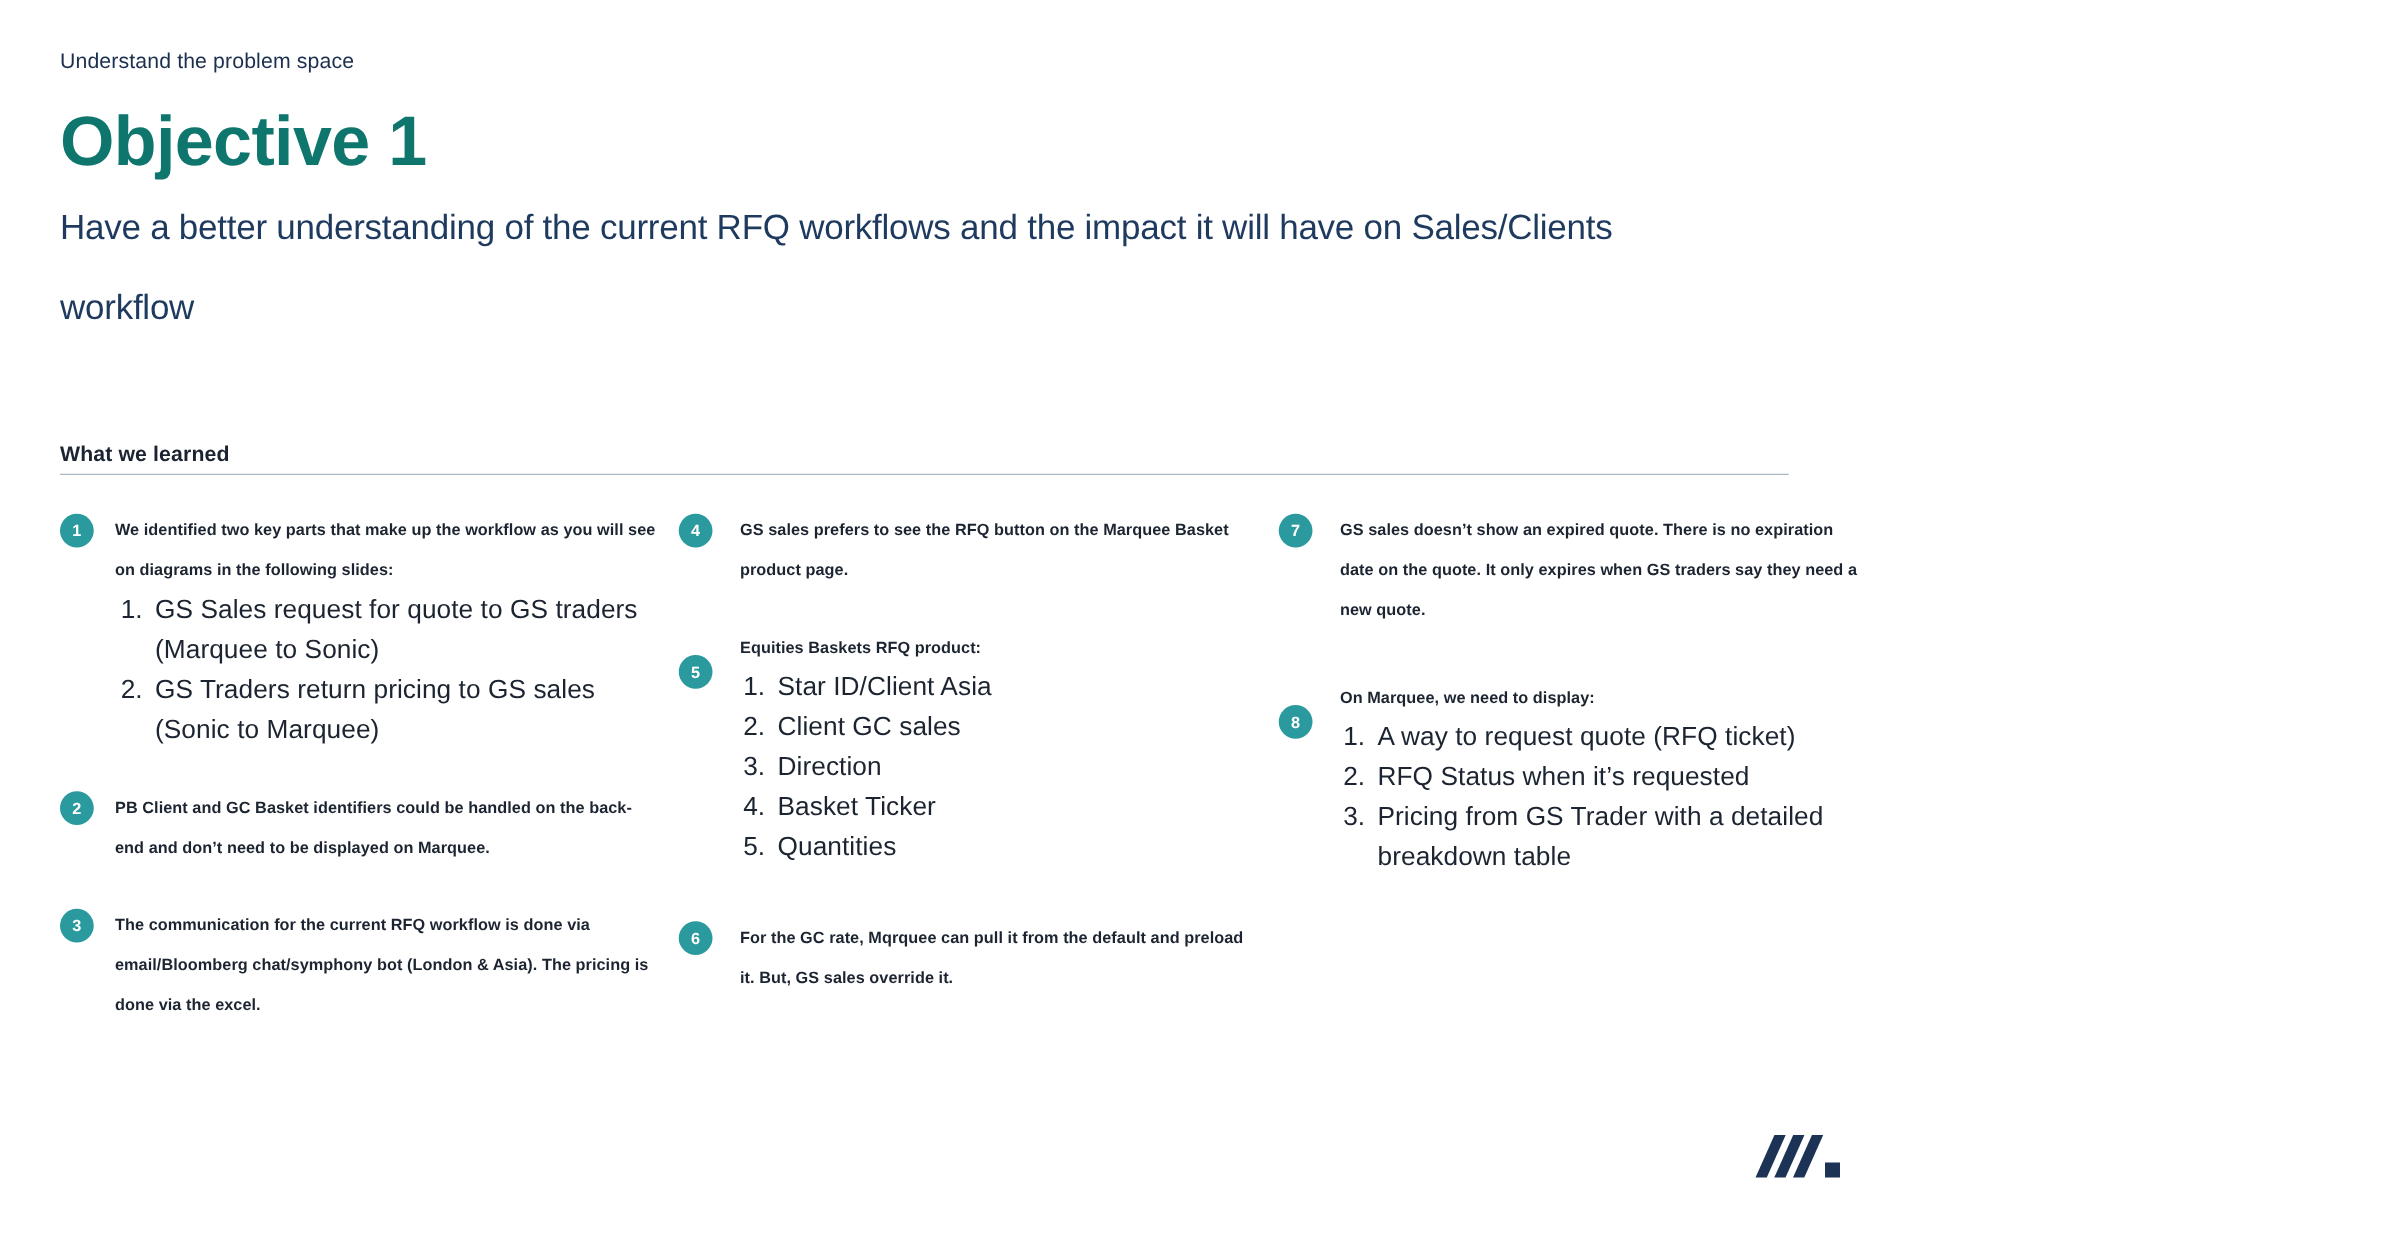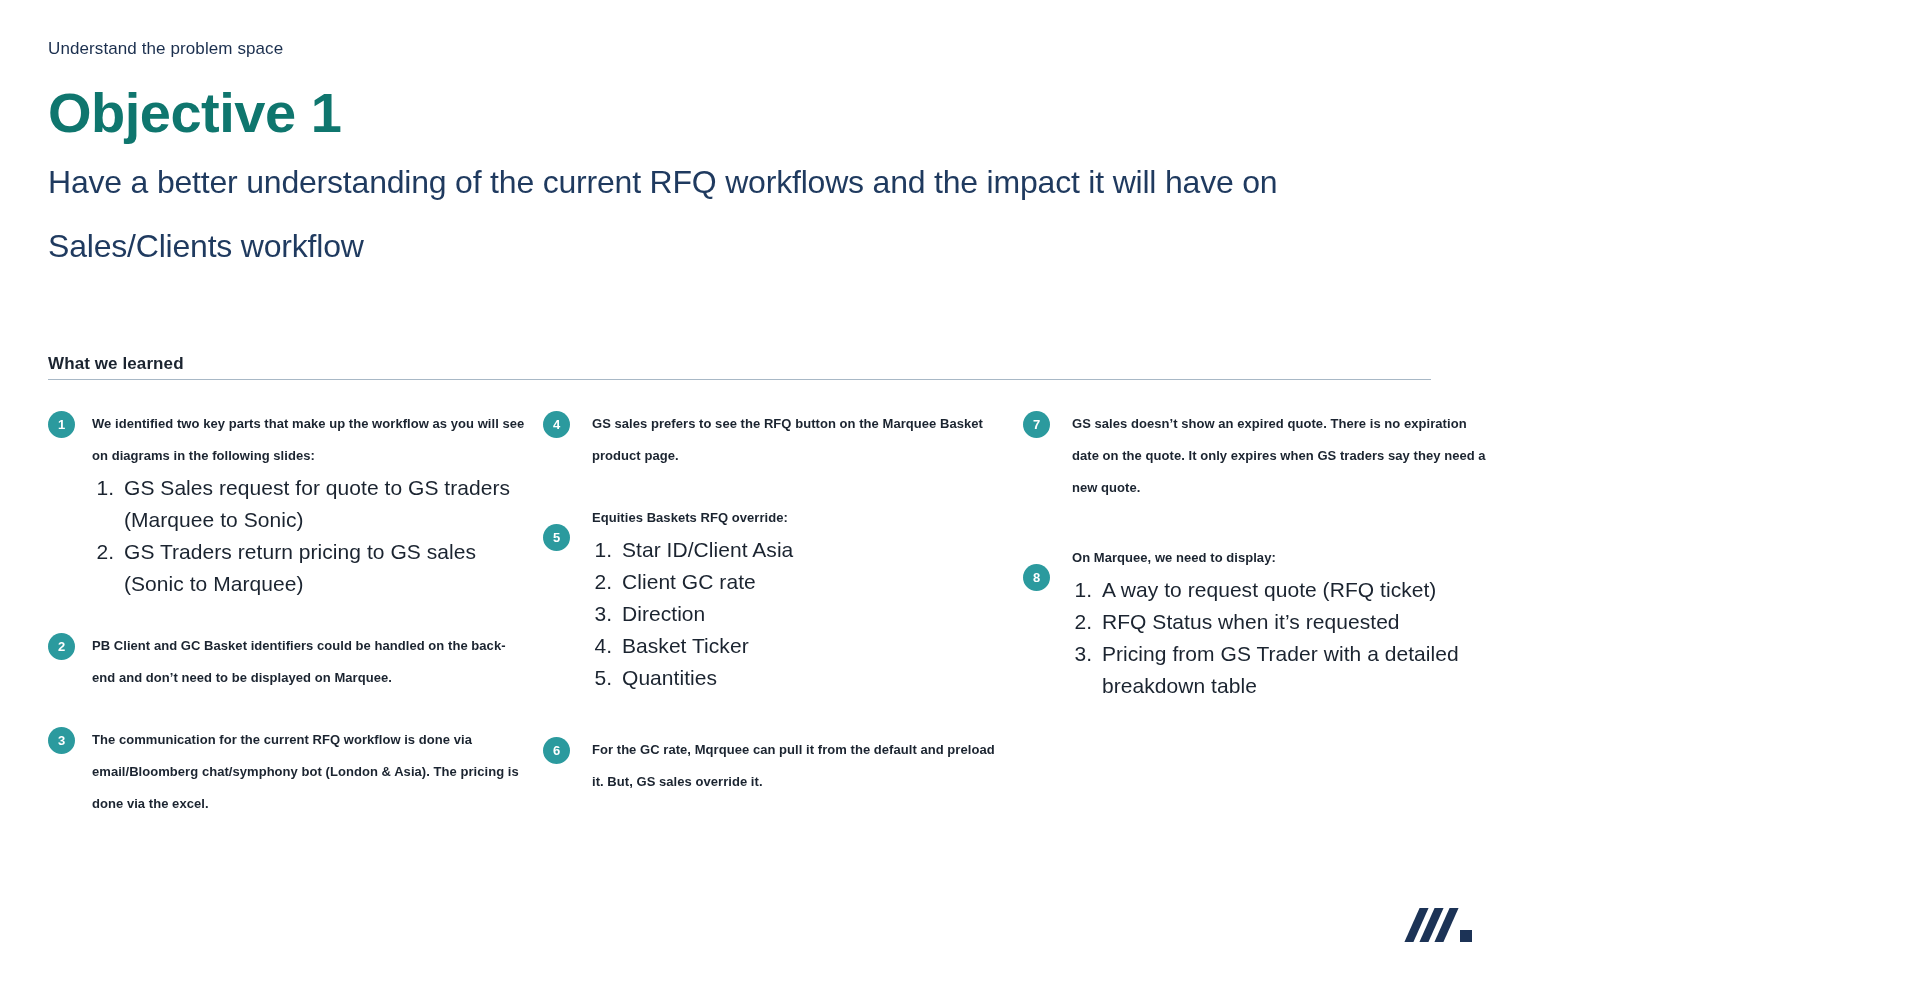--- a/index.html
+++ b/index.html
@@ -39,21 +39,21 @@
     margin-top: 22px;
     font-size: 56px;
     line-height: 62px;
     font-weight: 700;
     color: #0f766e;
     letter-spacing: -0.5px;
   }
 
   .subtitle {
     margin-top: 6px;
-    font-size: 32px;
+    font-size: 28px;
     line-height: 64px;
     font-weight: 400;
     color: #1f3a5f;
     letter-spacing: -0.2px;
     max-width: 1340px;
   }
 
   
   .section-label {
     position: absolute;
@@ -229,24 +229,24 @@
       <div class="entry e4">
         <div class="badge">4</div>
         <div class="entry-body">
           <div class="entry-text">GS sales prefers to see the RFQ button on the Marquee Basket product page.</div>
         </div>
       </div>
 
       <div class="entry e5 badge-drop">
         <div class="badge">5</div>
         <div class="entry-body">
-          <div class="entry-text">Equities Baskets RFQ override:</div>
+          <div class="entry-text">Equities Baskets RFQ product:</div>
           <ol class="sublist">
             <li>Star ID/Client Asia</li>
-            <li>Client GC rate</li>
+            <li>Client GC sales</li>
             <li>Direction</li>
             <li>Basket Ticker</li>
             <li>Quantities</li>
           </ol>
         </div>
       </div>
 
       <div class="entry e6">
         <div class="badge">6</div>
         <div class="entry-body">

